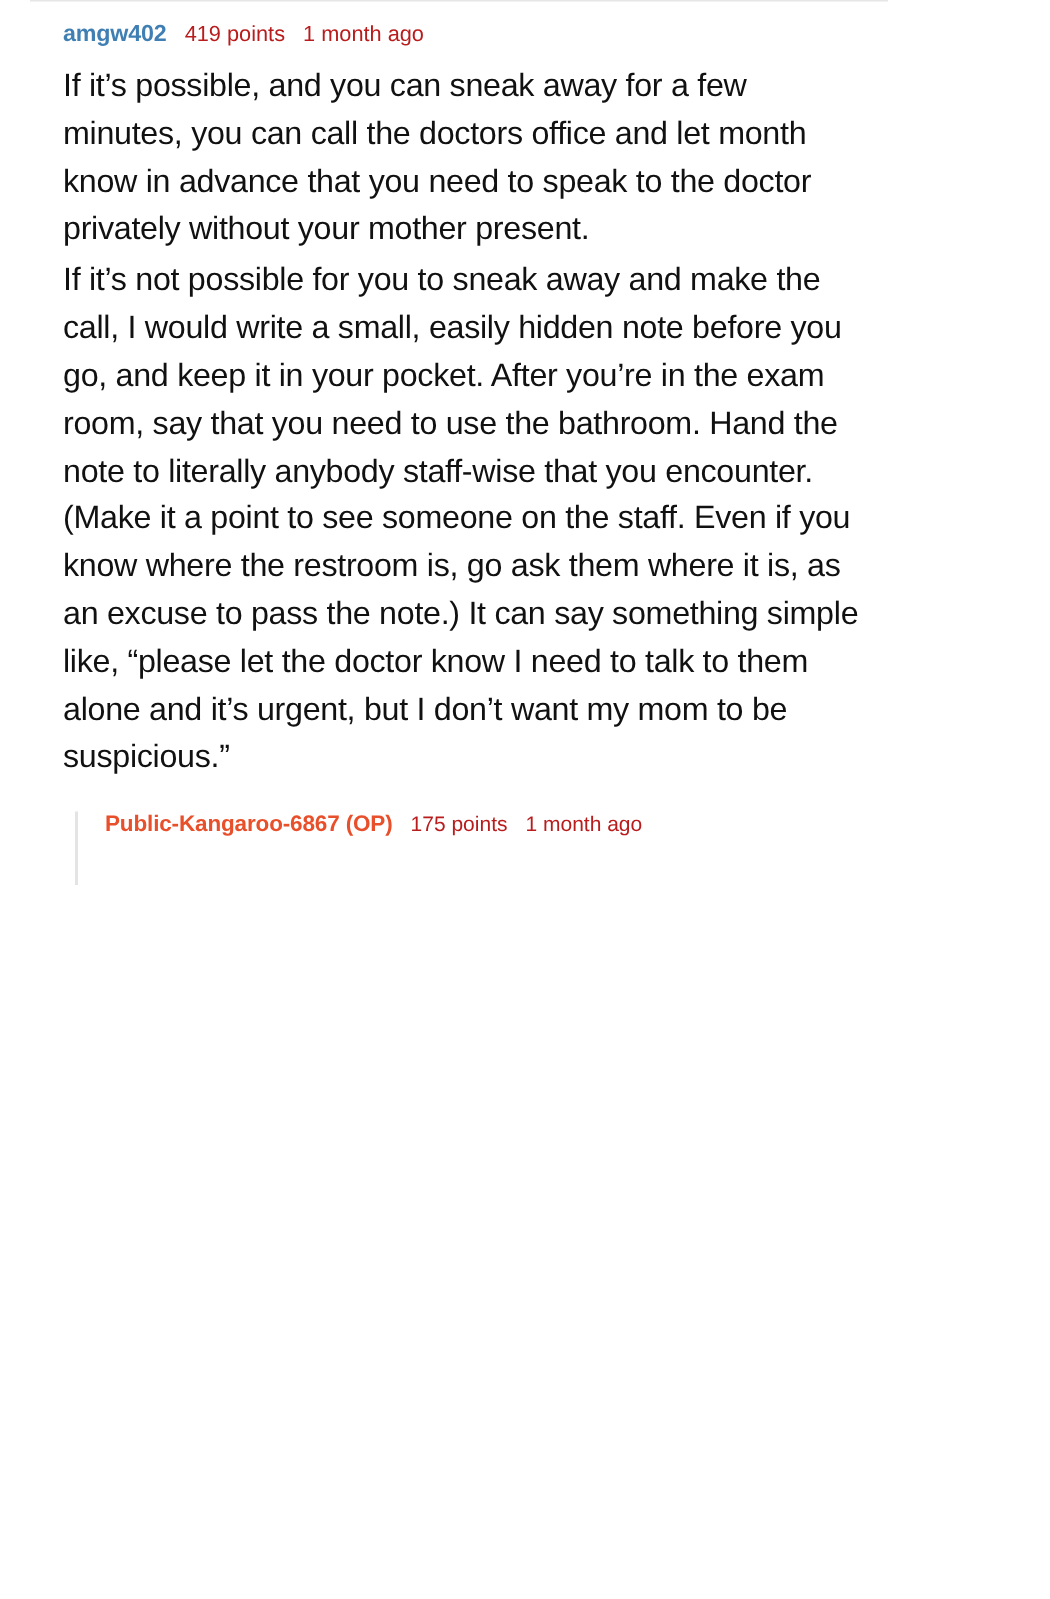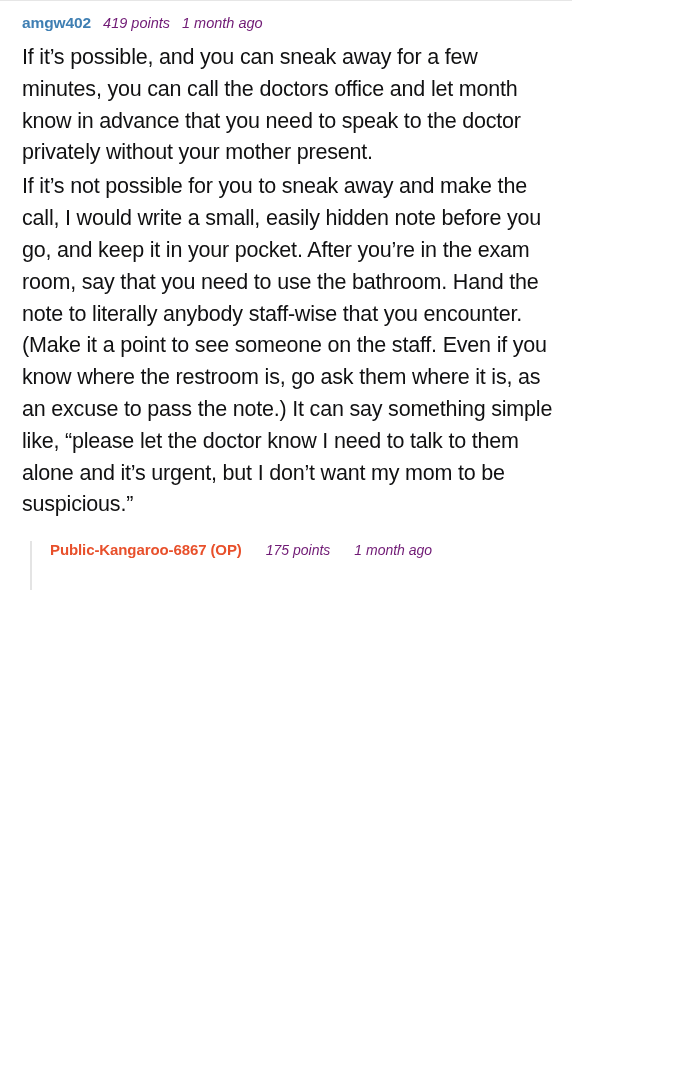--- a/index.html
+++ b/index.html
@@ -13,20 +13,21 @@
     font-family: "Liberation Sans", sans-serif;
     color: #1a1a1b;
     -webkit-font-smoothing: antialiased;
   }
   .page {
     position: relative;
     width: 572px;
     min-height: 1066px;
     box-sizing: border-box;
     overflow: hidden;
+    margin-left: 20px;
   }
   .top-rule {
     position: absolute;
     left: 0;
     top: 0;
     width: 700px;
     height: 1px;
     background: #e6e6e6;
   }
   .comment-root {
@@ -43,23 +44,22 @@
     font-size: 15.5px;
     font-weight: bold;
     color: #3f7fb3;
     letter-spacing: -0.1px;
   }
   .author.op {
     color: #e8502b;
   }
   .meta-dim {
     font-size: 14.5px;
-    color: #701a75;
+    color: #b91c1c;
     font-weight: normal;
-    font-style: italic;
   }
   .body-text {
     font-size: 21.5px;
     line-height: 1.48;
     color: #111112;
     letter-spacing: -0.2px;
   }
   .body-text p {
     margin: 0;
   }
@@ -71,21 +71,20 @@
     margin-left: 8px;
     padding-left: 18px;
     border-left: 2px solid #e4e4e4;
     padding-bottom: 24px;
   }
   .reply .body-text {
     font-size: 21px;
   }
   .reply .meta-row {
     margin-bottom: 8px;
-    gap: 24px;
   }
   .reply .author {
     font-size: 15px;
   }
   .reply .meta-dim {
     font-size: 14px;
   }
   .fade-bottom {
     position: absolute;
     left: 0;

